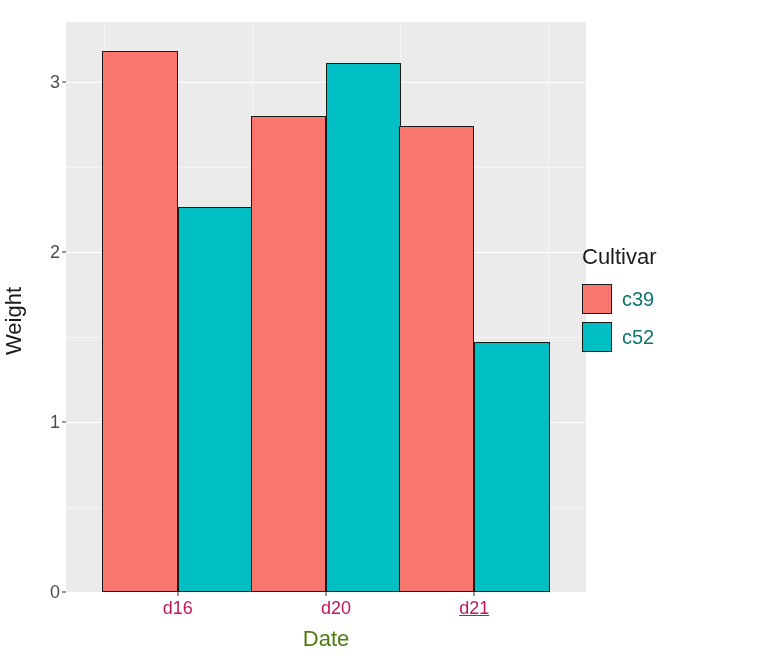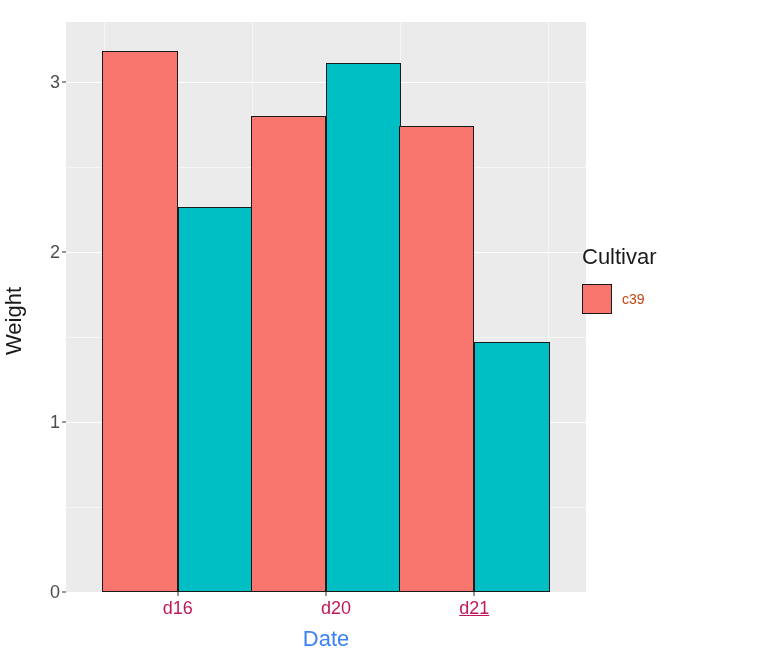--- a/index.html
+++ b/index.html
@@ -73,21 +73,21 @@
     position: absolute;
     top: 100%;
     width: 1px;
     height: 4px;
     background: #333;
     transform: translateX(-0.5px);
   }
   .axis-title-x {
     position: absolute;
     font-size: 22px;
-    color: #3b82f6;
+    color: #4d7c0f;
   }
   .axis-title-y {
     position: absolute;
     font-size: 22px;
     color: #1a1a1a;
     transform-origin: left top;
   }
   .legend {
     position: absolute;
   }
@@ -102,22 +102,22 @@
     margin-bottom: 8px;
   }
   .legend-key {
     width: 30px;
     height: 30px;
     border: 1px solid #1a1a1a;
     box-sizing: border-box;
     margin-right: 10px;
   }
   .legend-label {
-    font-size: 14px;
-    color: #c2410c;
+    font-size: 20px;
+    color: #0f766e;
   }
 </style>
 </head>
 <body>
 
 <div class="figure">
 
   <div class="plot-area" id="plot" style="left: 66px; top: 22px; width: 520px; height: 570px;">
       <div class="gridline-h-minor" style="top: 484.925px;"></div>
       <div class="gridline-h-minor" style="top: 314.776px;"></div>
@@ -155,16 +155,20 @@
   <div class="axis-title-y" id="y-title" style="left: 14px; top: 342px; transform: rotate(-90deg); transform-origin: left center;">Weight</div>
   <div class="axis-title-x" id="x-title" style="left: 326px; top: 626px; transform: translateX(-50%);">Date</div>
 
   <div class="legend" id="legend" style="left: 582px; top: 244px;">
     <div class="legend-title">Cultivar</div>
     <div id="legend-items">
         <div class="legend-item">
           <div class="legend-key" style="background: rgb(248, 118, 109);"></div>
           <div class="legend-label">c39</div>
         </div>
+        <div class="legend-item">
+          <div class="legend-key" style="background: rgb(0, 191, 196);"></div>
+          <div class="legend-label">c52</div>
+        </div>
       </div>
   </div>
 
 </div>
 
 </body></html>

